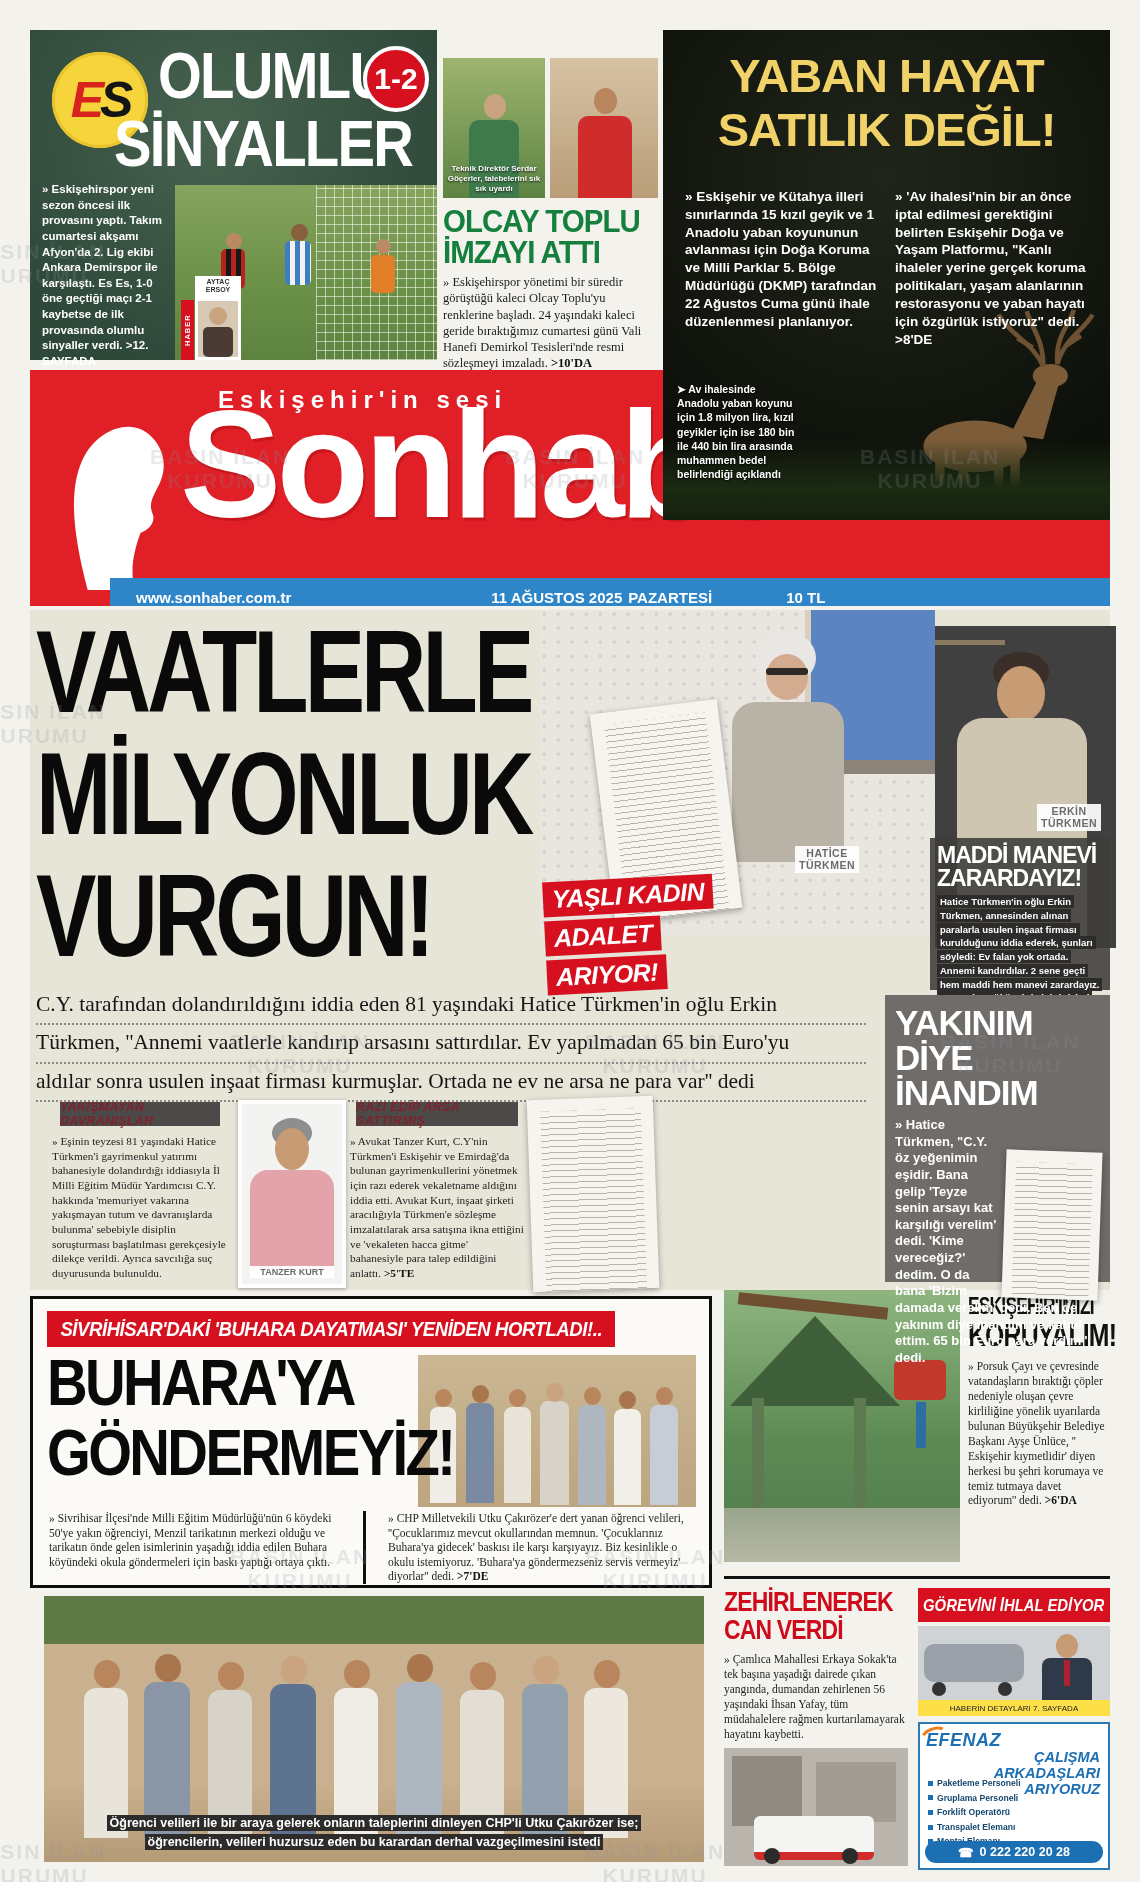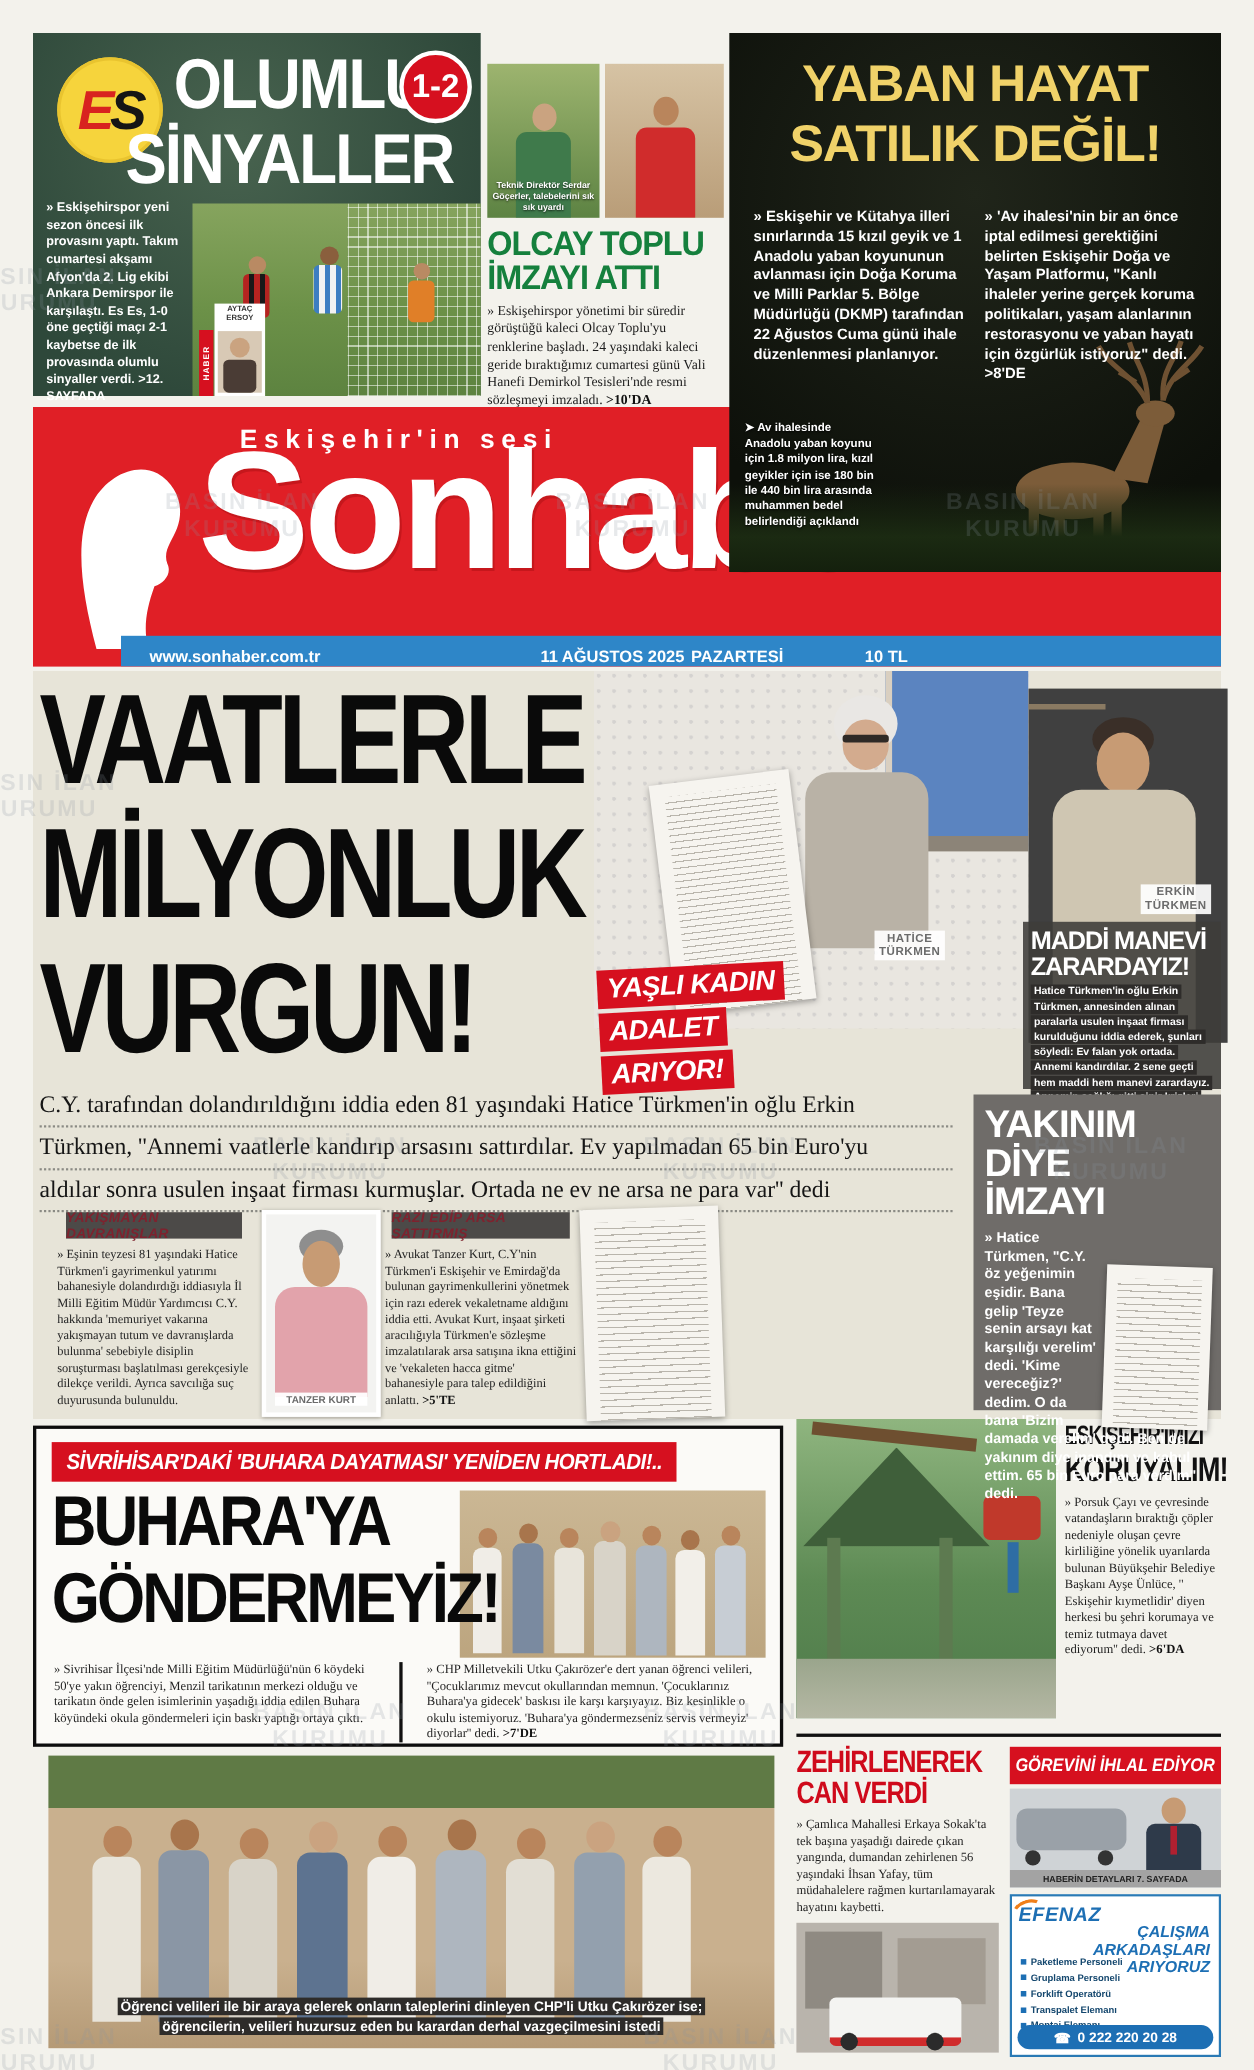--- a/index.html
+++ b/index.html
@@ -141,22 +141,22 @@
   .kory-body{margin-top:8px;font-family:"Liberation Serif",serif;font-size:11.5px;line-height:1.3;color:#1f1f1f}
   .rule{left:724px;top:1576px;width:386px;height:3px;background:#111}
   .zehir-h{left:724px;top:1588px;color:#cf0a1b;font-size:28px;letter-spacing:-1px}
   .zehir-body{left:724px;top:1652px;width:184px;font-family:"Liberation Serif",serif;
               font-size:11.5px;line-height:1.3;color:#1f1f1f}
   .fire{left:724px;top:1748px;width:184px;height:118px;overflow:hidden;background:#b9b4ac}
   .gorev-bar{left:918px;top:1588px;width:192px;height:34px;background:#d6101f;color:#fff;
              display:flex;align-items:center;justify-content:center}
   .gorev-bar span{font-weight:900;font-style:italic;font-size:16.5px;transform:scaleX(.9);white-space:nowrap}
   .truck{left:918px;top:1626px;width:192px;height:90px;overflow:hidden;background:#cfd3d6}
-  .truck-cap{position:absolute;left:0;right:0;bottom:0;height:16px;background:#a3a3a3;color:#222;
-             font-size:8px;font-weight:700;display:flex;align-items:center;justify-content:center}
+  .truck-cap{position:absolute;left:0;right:0;bottom:0;height:16px;background:#fde047;color:#222;
+             font-size:8px;font-weight:400;display:flex;align-items:center;justify-content:center}
   .ad{left:918px;top:1722px;width:192px;height:148px;background:#fff;border:2px solid #2a7ab5;padding:6px}
   .ad-brand{color:#1d6fb4;font-weight:900;font-style:italic;font-size:18px;letter-spacing:.5px;position:relative;display:inline-block}
   .ad-swoosh{position:absolute;left:-6px;top:-3px;width:30px;height:22px;border:3px solid #ef7f1a;
              border-color:#ef7f1a transparent transparent transparent;border-radius:50%;transform:rotate(-18deg)}
   .ad-title{position:absolute;right:8px;top:26px;text-align:right;color:#1d6fb4;font-weight:900;
             font-style:italic;font-size:14.5px;line-height:1.1}
   .ad-items{position:absolute;left:8px;top:52px}
   .ad-item{display:flex;align-items:center;font-size:8.6px;font-weight:700;color:#14476e;line-height:1.7}
   .sq{width:5px;height:5px;background:#1d6fb4;margin-right:4px;flex:0 0 auto}
   .ad-phone{position:absolute;left:5px;right:5px;bottom:5px;height:22px;background:#1d6fb4;border-radius:11px;
@@ -324,21 +324,21 @@
     <div class="sub-hdr" style="left:326px;top:492px;width:162px">RAZI EDİP ARSA SATTIRMIŞ</div>
     <div class="sub-body" style="left:320px;top:524px;width:174px">
       <span>» Avukat Tanzer Kurt, C.Y'nin Türkmen'i Eskişehir ve Emirdağ'da bulunan gayrimenkullerini yönetmek için razı ederek vekaletname aldığını iddia etti. Avukat Kurt, inşaat şirketi aracılığıyla Türkmen'e sözleşme imzalatılarak arsa satışına ikna ettiğini ve 'vekaleten hacca gitme' bahanesiyle para talep edildiğini anlattı.</span>
       <span class="ref">&gt;5'TE</span>
     </div>
 
     <div class="abs doc" style="left:500px;top:488px;width:126px;height:192px;transform:rotate(-2deg)"></div>
 
     <div class="panel panel-inandim">
       <div class="hd t">YAKINIM DİYE</div>
-      <div class="hd t">İMZAYI</div>
+      <div class="hd t">İNANDIM</div>
       <div class="b">
         <div class="pi-doc doc"></div>
         <span>» Hatice Türkmen, "C.Y. öz yeğenimin eşidir. Bana gelip 'Teyze senin arsayı kat karşılığı verelim' dedi. 'Kime vereceğiz?' dedim. O da bana 'Bizim damada verelim' dedi. Ben de yakınım diye inandım ve kabul ettim. 65 bin Euro para verdim" dedi.</span>
       </div>
     </div>
   </div>
 
   <div class="abs buhara">
     <div class="abs kicker">
         <span>SİVRİHİSAR'DAKİ 'BUHARA DAYATMASI' YENİDEN HORTLADI!..</span>

